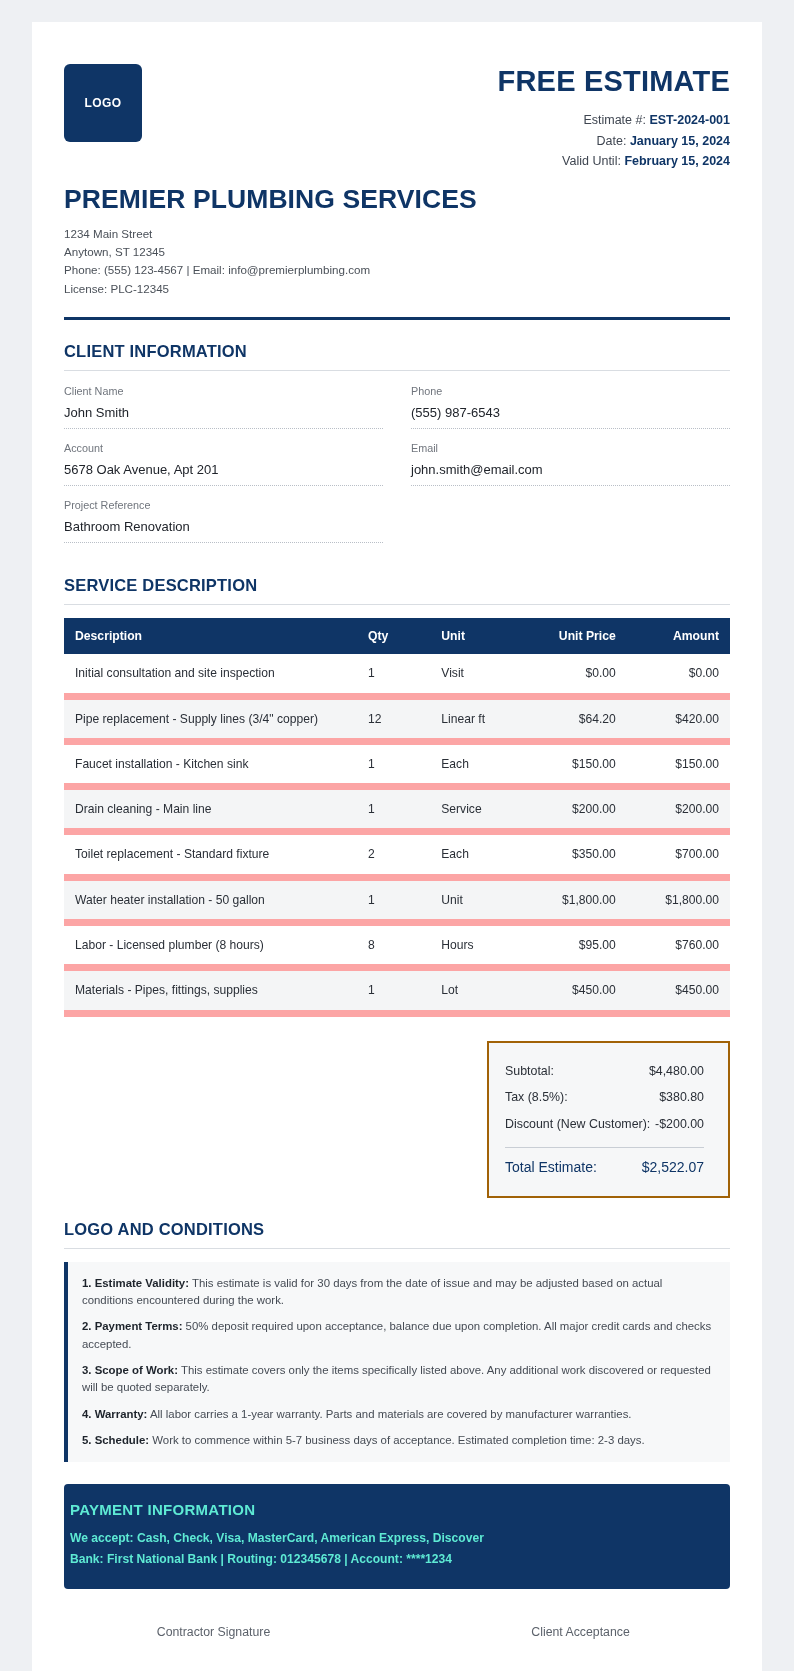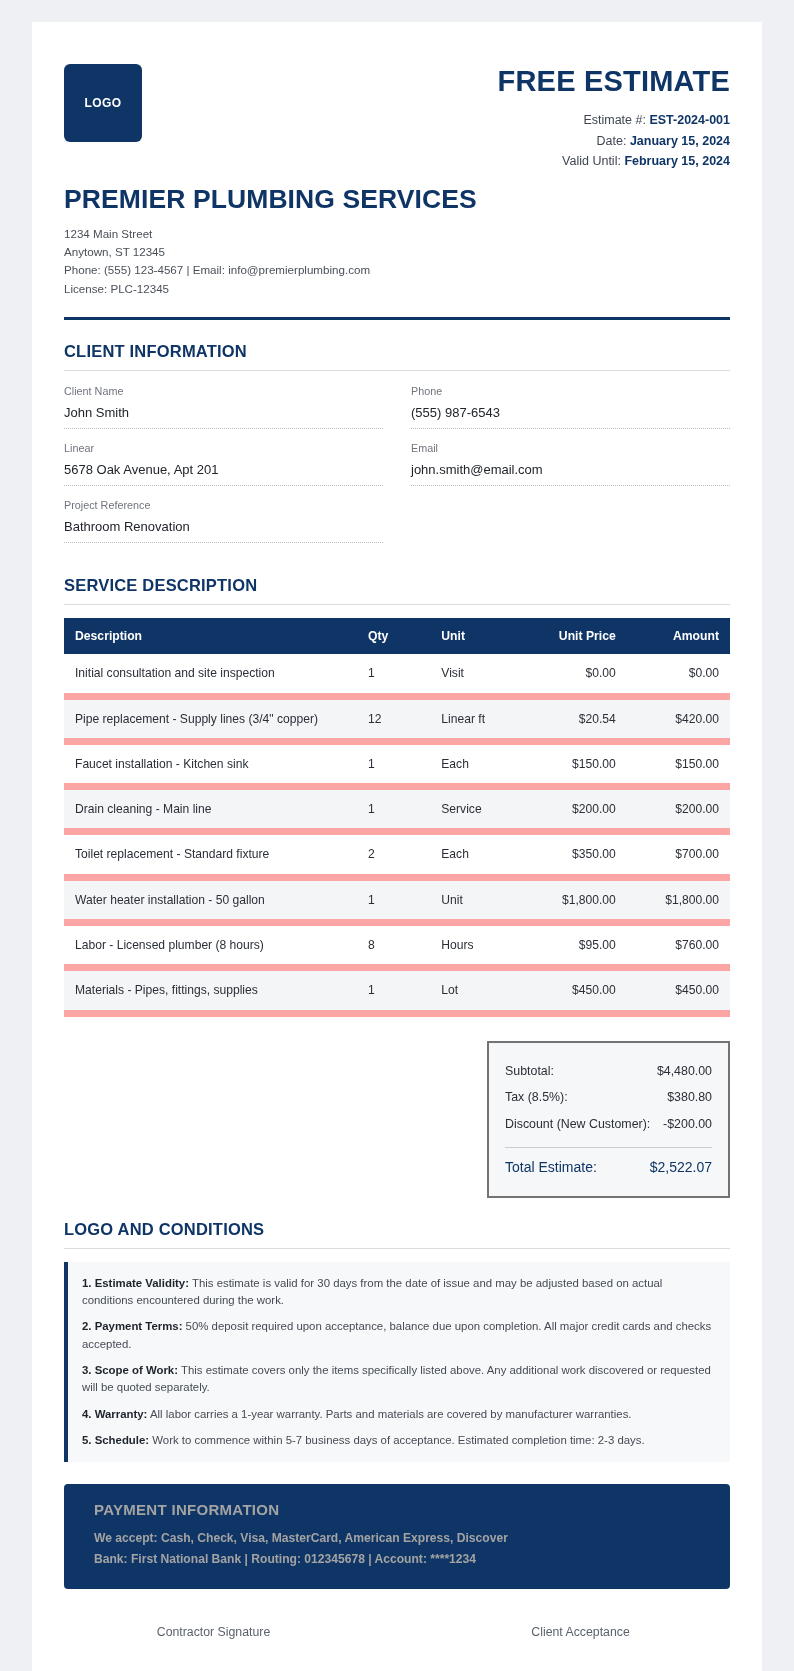--- a/index.html
+++ b/index.html
@@ -86,44 +86,44 @@
   .col-desc { width: 44%; }
   .col-qty  { width: 11%; }
   .col-unit { width: 14%; }
   .col-price{ width: 15.5%; }
   .col-amt  { width: 15.5%; }
 
   
   .totals-wrap { display: flex; justify-content: flex-end; margin-top: 24px; }
   .totals-box {
     width: 243px; background: #f6f7f8;
-    border: 2px solid #737373;
-    padding: 15px 16px 14px 16px;
+    border: 2px solid #a16207;
+    padding: 15px 24px 14px 16px;
   }
   .total-row {
     display: flex; justify-content: space-between;
     font-size: 12.4px; color: #2a2f37; padding: 4px 0; line-height: 1.5;
   }
   .grand-sep { height: 1px; background: #c9ced5; margin: 9px 0 7px 0; }
   .total-row.grand { font-size: 14px; font-weight: normal; color: #0f3566; padding-top: 2px; }
 
   
   .terms-box {
     margin-top: 13px; background: #f7f8f9;
     border-left: 4px solid #0f3566;
     padding: 13px 16px 13px 14px;
   }
   .term { font-size: 11.4px; color: #454b54; line-height: 1.52; margin-bottom: 9px; }
   .term:last-child { margin-bottom: 0; }
   .term b { color: #1d232b; }
 
   
   .pay-panel {
-    margin-top: 22px; background: #0f3566; color: #a3a3a3;
-    border-radius: 4px; padding: 17px 22px 19px 30px;
+    margin-top: 22px; background: #0f3566; color: #5eead4;
+    border-radius: 4px; padding: 17px 22px 19px 6px;
   }
   .pay-title { font-size: 15px; font-weight: bold; letter-spacing: .3px; }
   .pay-lines { margin-top: 10px; }
   .pay-lines div { font-size: 12.1px; font-weight: bold; line-height: 1.72; }
 
   
   .sign-grid {
     display: grid; grid-template-columns: 1fr 1fr;
     column-gap: 68px; margin-top: 36px;
   }
@@ -178,21 +178,21 @@
       <div class="client-grid">
         <div class="field">
           <div class="field-label">Client Name</div>
           <div class="field-value">John Smith</div>
         </div>
         <div class="field">
           <div class="field-label">Phone</div>
           <div class="field-value">(555) 987-6543</div>
         </div>
         <div class="field">
-          <div class="field-label">Linear</div>
+          <div class="field-label">Account</div>
           <div class="field-value">5678 Oak Avenue, Apt 201</div>
         </div>
         <div class="field">
           <div class="field-label">Email</div>
           <div class="field-value">john.smith@email.com</div>
         </div>
         <div class="field">
           <div class="field-label">Project Reference</div>
           <div class="field-value">Bathroom Renovation</div>
         </div>
@@ -218,21 +218,21 @@
             <td>Initial consultation and site inspection</td>
             <td>1</td>
             <td>Visit</td>
             <td class="r">$0.00</td>
             <td class="r">$0.00</td>
           </tr>
           <tr>
             <td>Pipe replacement - Supply lines (3/4" copper)</td>
             <td>12</td>
             <td>Linear ft</td>
-            <td class="r">$20.54</td>
+            <td class="r">$64.20</td>
             <td class="r">$420.00</td>
           </tr>
           <tr>
             <td>Faucet installation - Kitchen sink</td>
             <td>1</td>
             <td>Each</td>
             <td class="r">$150.00</td>
             <td class="r">$150.00</td>
           </tr>
           <tr>

